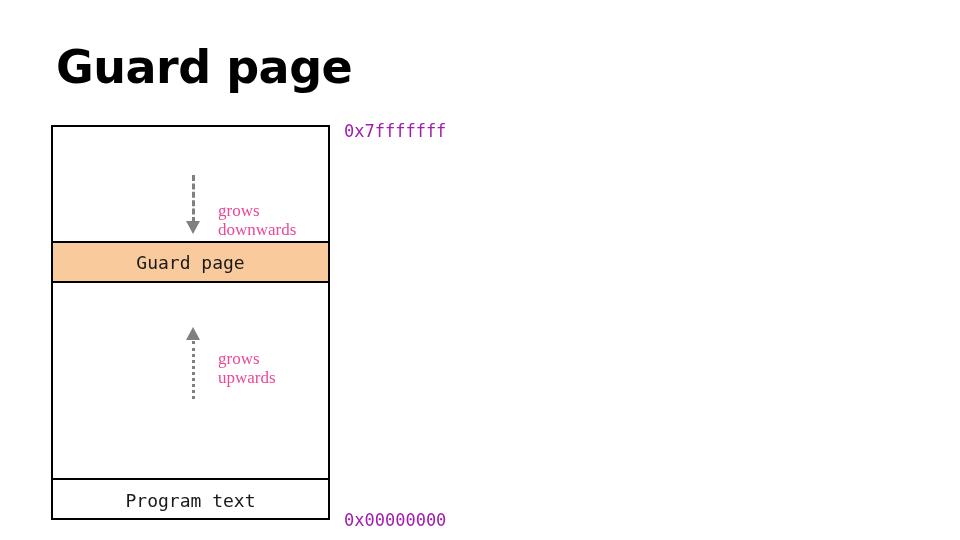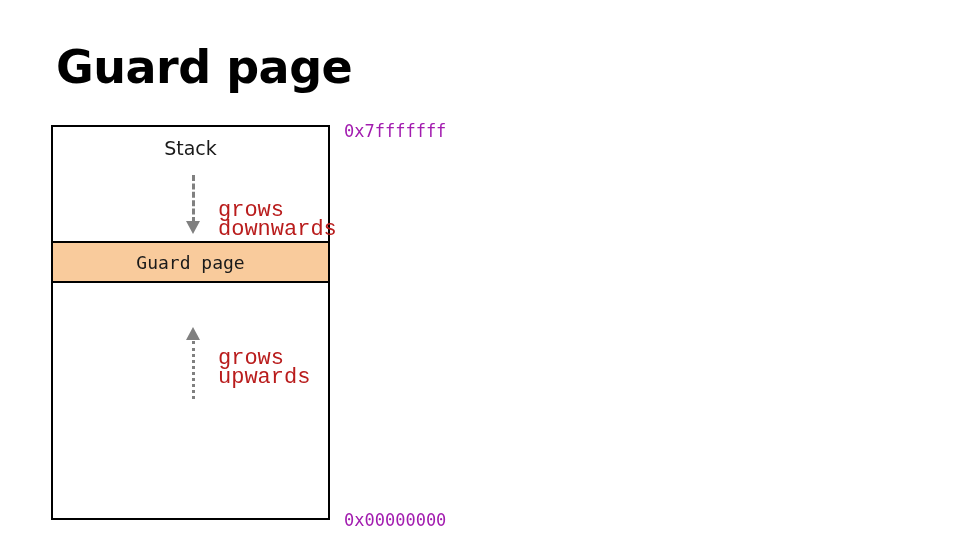--- a/index.html
+++ b/index.html
@@ -145,24 +145,24 @@
   }
   #heap-arrow .grow-line {
     top: 14px;
     height: 58px;
     border-left-style: dotted;
   }
 
   .grow-text {
     position: absolute;
     left: 165px;
-    font-family: Liberation Mono, monospace;
-    font-size: 22px;
+    font-family: Liberation Serif, serif;
+    font-size: 17px;
     line-height: 19px;
-    color: #b91c1c;
+    color: #ec4899;
     white-space: nowrap;
   }
   #stack-grow-text { top: 74px; }
   #heap-grow-text  { top: 66px; }
 
   
   .address-label {
     position: absolute;
     font-family: "DejaVu Sans Mono", monospace;
     font-size: 17px;
@@ -174,21 +174,20 @@
 </style>
 </head>
 <body>
 
 <div id="slide-title">Guard page</div>
 
 <div id="memory-diagram">
 
   <div class="segment" id="segment-stack">
 
-    <div class="label-sans" id="label-stack">Stack</div>
 
     <div class="grow-arrow-wrap" id="stack-arrow">
       <div class="grow-line"></div>
       <div class="grow-head"></div>
     </div>
 
     <div class="grow-text" id="stack-grow-text">
       <div>grows</div>
       <div>downwards</div>
     </div>
@@ -205,17 +204,20 @@
       <div class="grow-line"></div>
     </div>
 
     <div class="grow-text" id="heap-grow-text">
       <div>grows</div>
       <div>upwards</div>
     </div>
 
   </div>
 
+  <div class="segment" id="segment-program-text">
+    <div class="label-mono" id="label-program-text">Program text</div>
+  </div>
 </div>
 
 <div class="address-label" id="address-top">0x7fffffff</div>
 
 <div class="address-label" id="address-bottom">0x00000000</div>
 
 </body></html>

